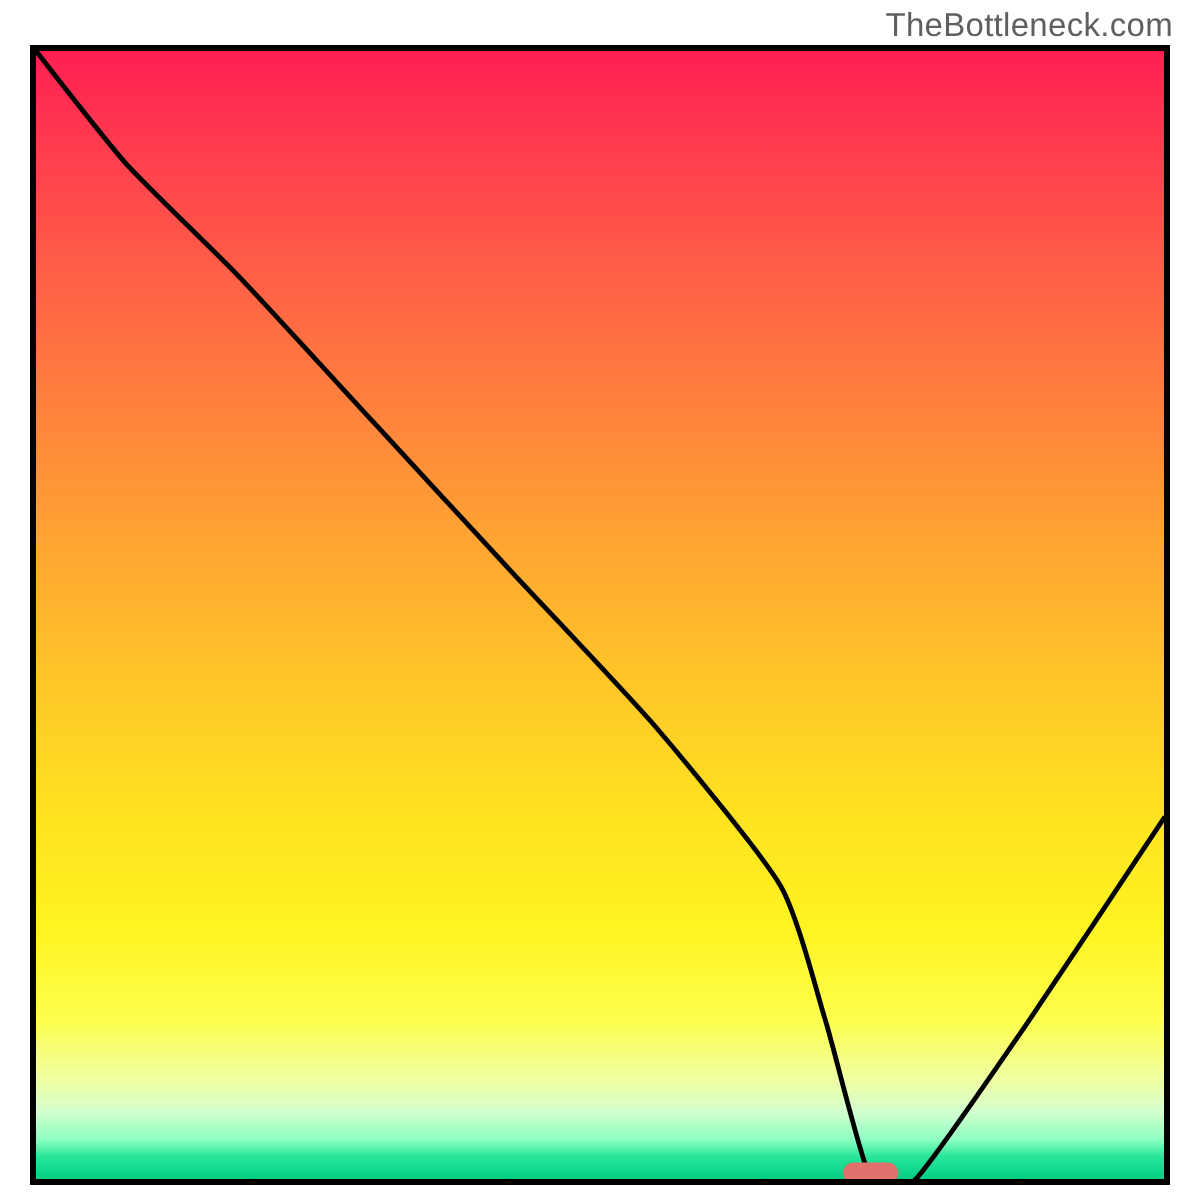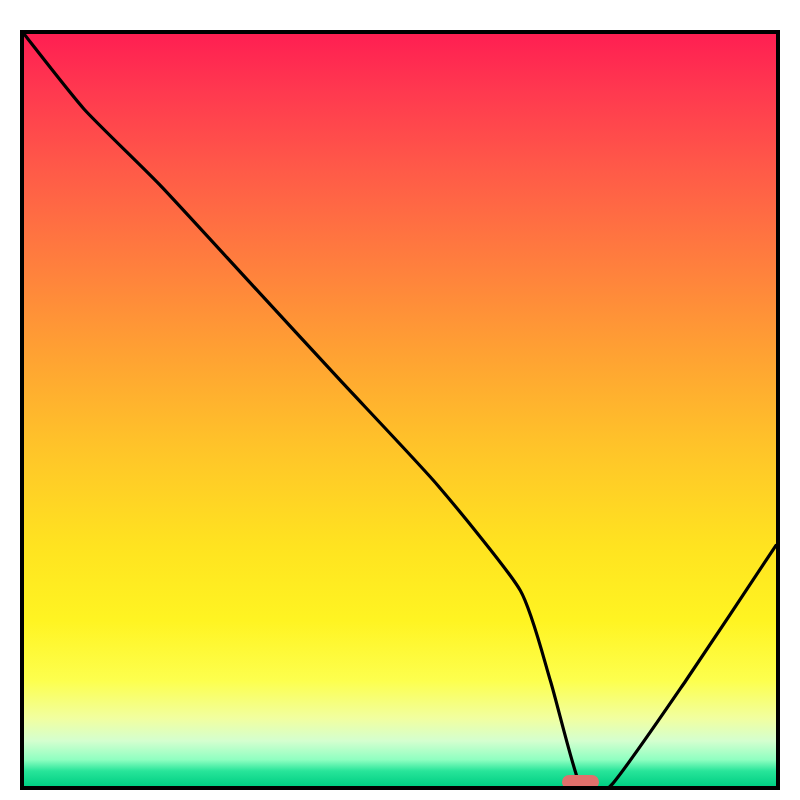--- a/index.html
+++ b/index.html
@@ -67,20 +67,21 @@
     font-size: 22px;
     color: #5f5f5f;
     font-weight: 500;
     letter-spacing: 0.2px;
   }
 </style>
 </head>
 <body>
 
 <div class="frame">
+  <div class="watermark">TheBottleneck.com</div>
 
   <div class="plot-area">
     <div class="gradient"></div>
 
     <svg class="curve" viewBox="0 0 752 752" preserveAspectRatio="none">
       <path id="curve-path" fill="none" stroke="#000" stroke-width="3.2" stroke-linejoin="round" stroke-linecap="round" d="M 0.00 0.00 C 6.02 7.52, 46.62 60.16, 60.16 75.20 C 73.70 90.24, 118.82 133.10, 135.36 150.40 C 151.90 167.70, 207.55 228.61, 225.60 248.16 C 243.65 267.71, 297.04 325.62, 315.84 345.92 C 334.64 366.22, 395.55 430.14, 413.60 451.20 C 431.65 472.26, 485.04 536.93, 496.32 556.48 C 507.60 576.03, 520.38 627.17, 526.40 646.72 C 532.42 666.27, 550.46 741.47, 556.48 752.00 C 562.50 762.53, 576.03 762.53, 586.56 752.00 C 597.09 741.47, 645.22 670.78, 661.76 646.72 C 678.30 622.66, 742.98 524.90, 752.00 511.36"></path>
     </svg>
 
     <div class="marker" id="marker" style="width: 37.6px; left: 537.68px; bottom: -3px;"></div>
   </div>

